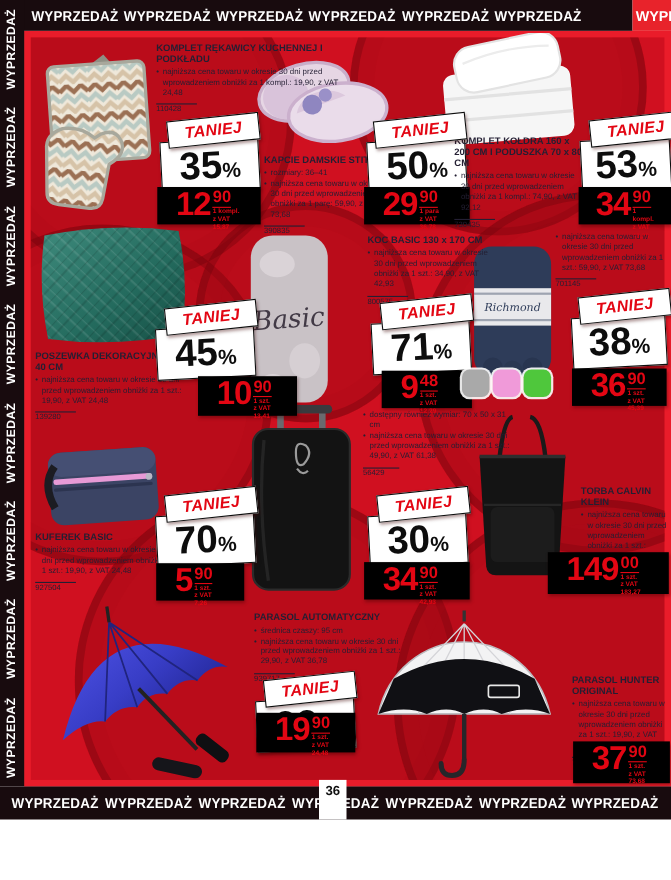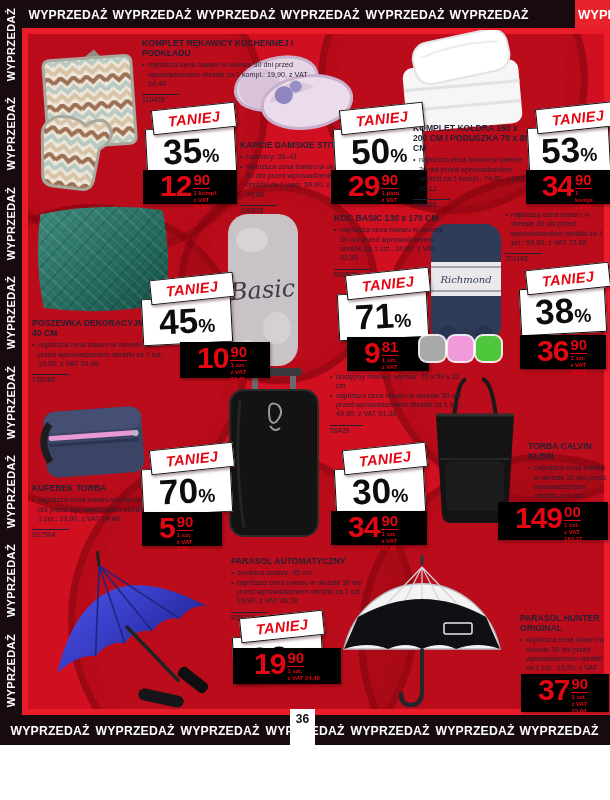--- a/index.html
+++ b/index.html
@@ -279,21 +279,21 @@
     <div class="t-badge r6" style="left:346px;top:271px;">
       <span>TANIEJ</span>
     </div>
     <div class="pct-badge r3" style="left:338px;top:292px;">
       <span class="num">71</span>
         <span class="sym">%</span>
     </div>
     <div class="price-badge" style="left:347px;top:337px;width:82px;height:34px;">
       <span class="pr-main">9</span>
       <span class="pr-side">
-          <span class="pr-dec">81</span>
+          <span class="pr-dec">48</span>
           <span class="pr-unit">1 szt.</span>
           <span class="pr-vat">z VAT 12,29</span>
         </span>
     </div>
   </div>
 
   <div>
     <svg class="pimg" style="left:426px;top:220px;" width="80" height="128" viewBox="0 0 80 128">
       <rect x="5" y="4" width="70" height="118" rx="16" fill="#2e3c59"></rect>
       <rect x="5" y="42" width="70" height="34" fill="#e9e9ec"></rect>
@@ -333,21 +333,21 @@
       <g transform="rotate(-4 61 50)">
         <rect x="12" y="16" width="98" height="66" rx="12" fill="#3b4464"></rect>
         <rect x="12" y="16" width="98" height="22" rx="12" fill="#454f73"></rect>
         <rect x="16" y="40" width="90" height="5" rx="2.5" fill="#e79ad6"></rect>
         <rect x="16" y="48" width="90" height="3" rx="1.5" fill="#2c3450"></rect>
         <path d="M18 28 q-13 16 -2 38" stroke="#1c1c22" stroke-width="7" fill="none"></path>
         <circle cx="103" cy="43" r="3" fill="#b8b8c4"></circle>
       </g>
     </svg>
     <div class="pt" style="left:32px;top:483px;width:126px;">
-      <div class="name">KUFEREK TORBA</div>
+      <div class="name">KUFEREK BASIC</div>
       <div class="bullet">najniższa cena towaru w okresie 30 dni przed wprowadzeniem obniżki za 1 szt.: 19,90, z VAT 24,48</div>
       <div class="code">927504</div>
     </div>
     <div class="t-badge r6" style="left:150px;top:446px;">
       <span>TANIEJ</span>
     </div>
     <div class="pct-badge r3" style="left:142px;top:467px;">
       <span class="num">70</span>
         <span class="sym">%</span>
     </div>
@@ -440,21 +440,21 @@
       <div class="bullet">najniższa cena towaru w okresie 30 dni przed wprowadzeniem obniżki za 1 szt.: 29,90, z VAT 36,78</div>
       <div class="code">939717</div>
     </div>
     <div class="t-badge r6" style="left:240px;top:614px;">
       <span>TANIEJ</span>
     </div>
     <div class="pct-badge r3" style="left:233px;top:635px;">
       <span class="num">33</span>
         <span class="sym">%</span>
     </div>
-    <div class="price-badge" style="left:233px;top:648px;width:108px;height:36px;">
+    <div class="price-badge" style="left:233px;top:648px;width:90px;height:36px;">
       <span class="pr-main">19</span>
       <span class="pr-side">
           <span class="pr-dec">90</span>
           <span class="pr-unit">1 szt.</span>
           <span class="pr-vat">z VAT 24,48</span>
         </span>
     </div>
   </div>
 
   <div>

